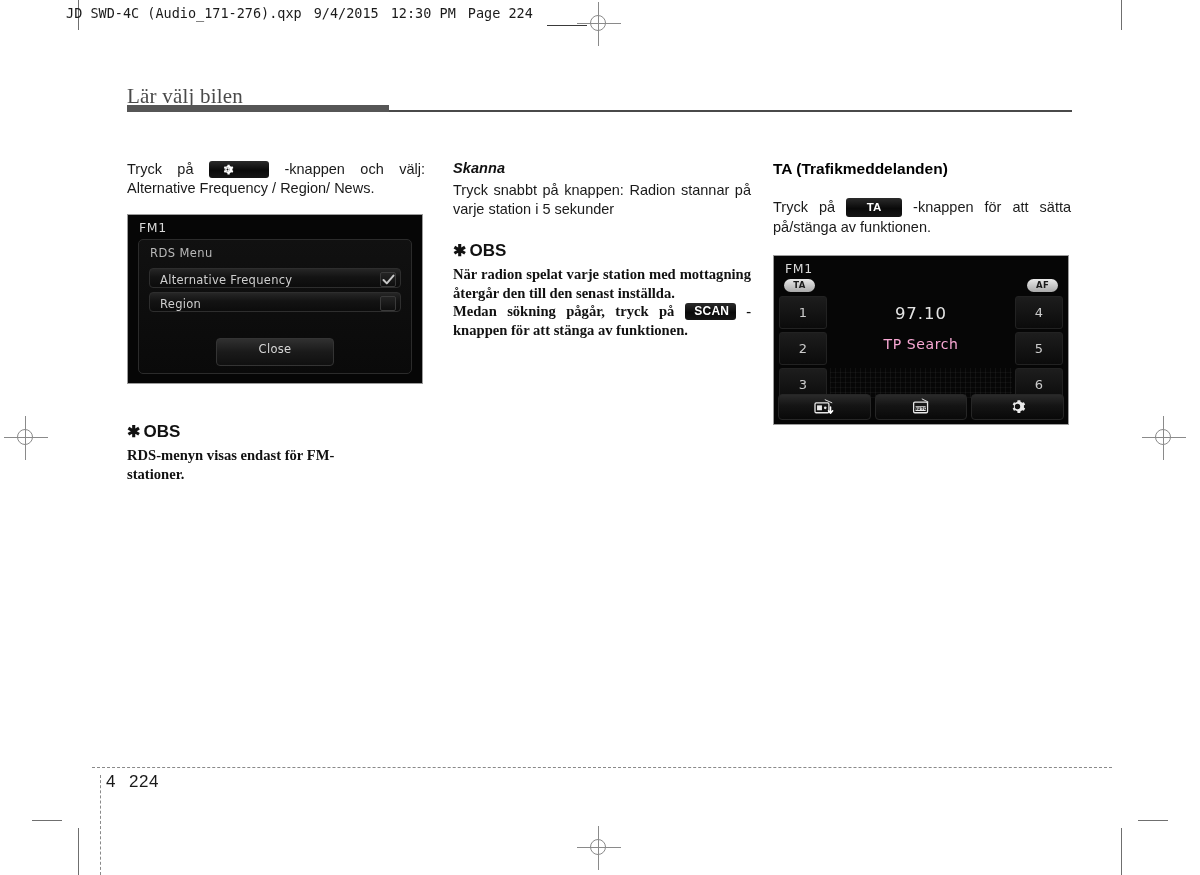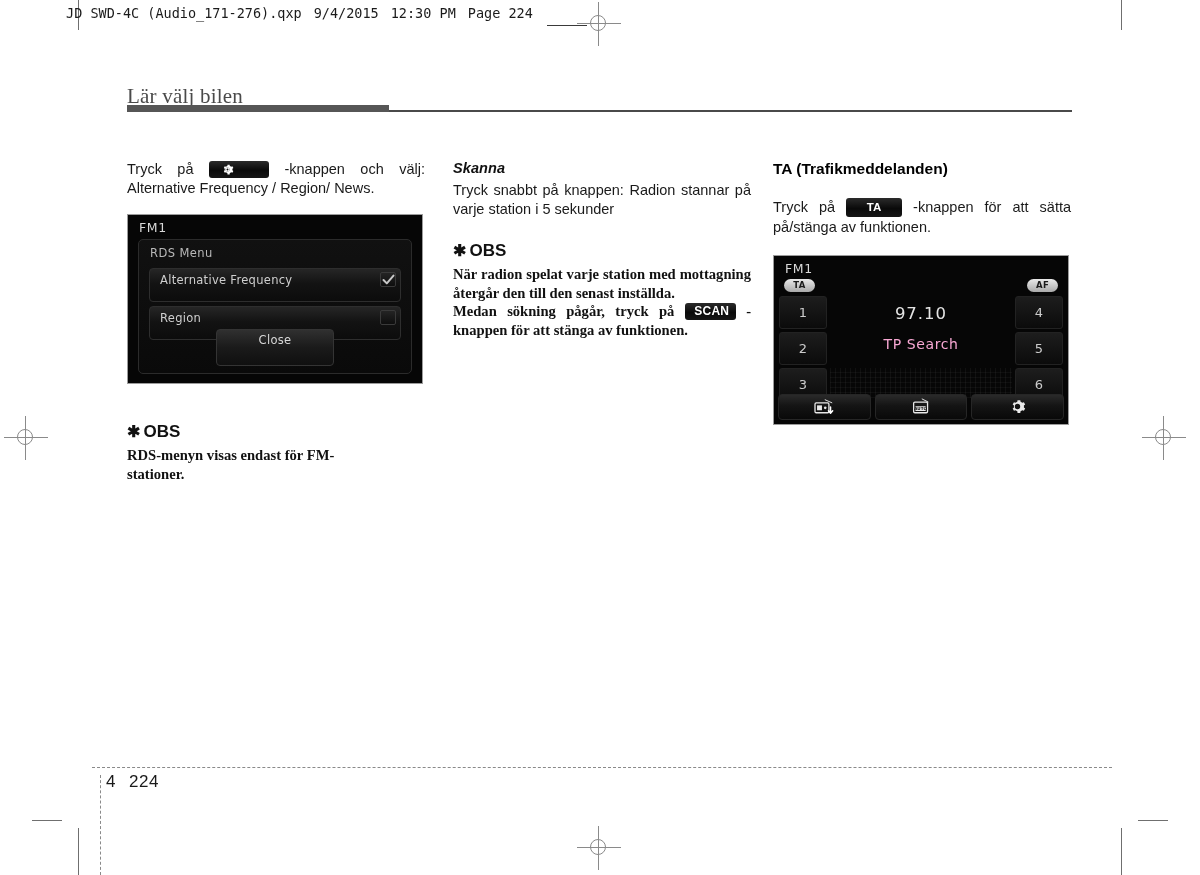--- a/index.html
+++ b/index.html
@@ -231,21 +231,21 @@
     letter-spacing: 0.4px;
   }
   .rds-list {
     position: absolute;
     left: 10px;
     right: 10px;
     top: 28px;
   }
   .rds-row {
     position: relative;
-    height: 34px;
+    height: 20px;
     margin-bottom: 4px;
     border: 1px solid #2e2e2e;
     border-radius: 4px;
     background: linear-gradient(180deg,#262626 0%, #131313 45%, #0c0c0c 100%);
     box-sizing: border-box;
   }
   .rds-row .rlabel {
     position: absolute;
     left: 10px;
     top: 4px;
@@ -264,21 +264,21 @@
     background: linear-gradient(180deg,#242424 0%, #0e0e0e 100%);
     box-sizing: border-box;
   }
   .rds-row .rbox svg { position: absolute; left: 1px; top: 1px; }
   .rds-close {
     position: absolute;
     left: 50%;
     transform: translateX(-50%);
     bottom: 7px;
     width: 118px;
-    height: 37px;
+    height: 28px;
     border: 1px solid #343434;
     border-radius: 4px;
     background: linear-gradient(180deg,#303030 0%, #1a1a1a 50%, #101010 100%);
     color: #d8d8d8;
     font-size: 11.5px;
     text-align: center;
     line-height: 21px;
     letter-spacing: 0.3px;
     box-sizing: border-box;
   }

